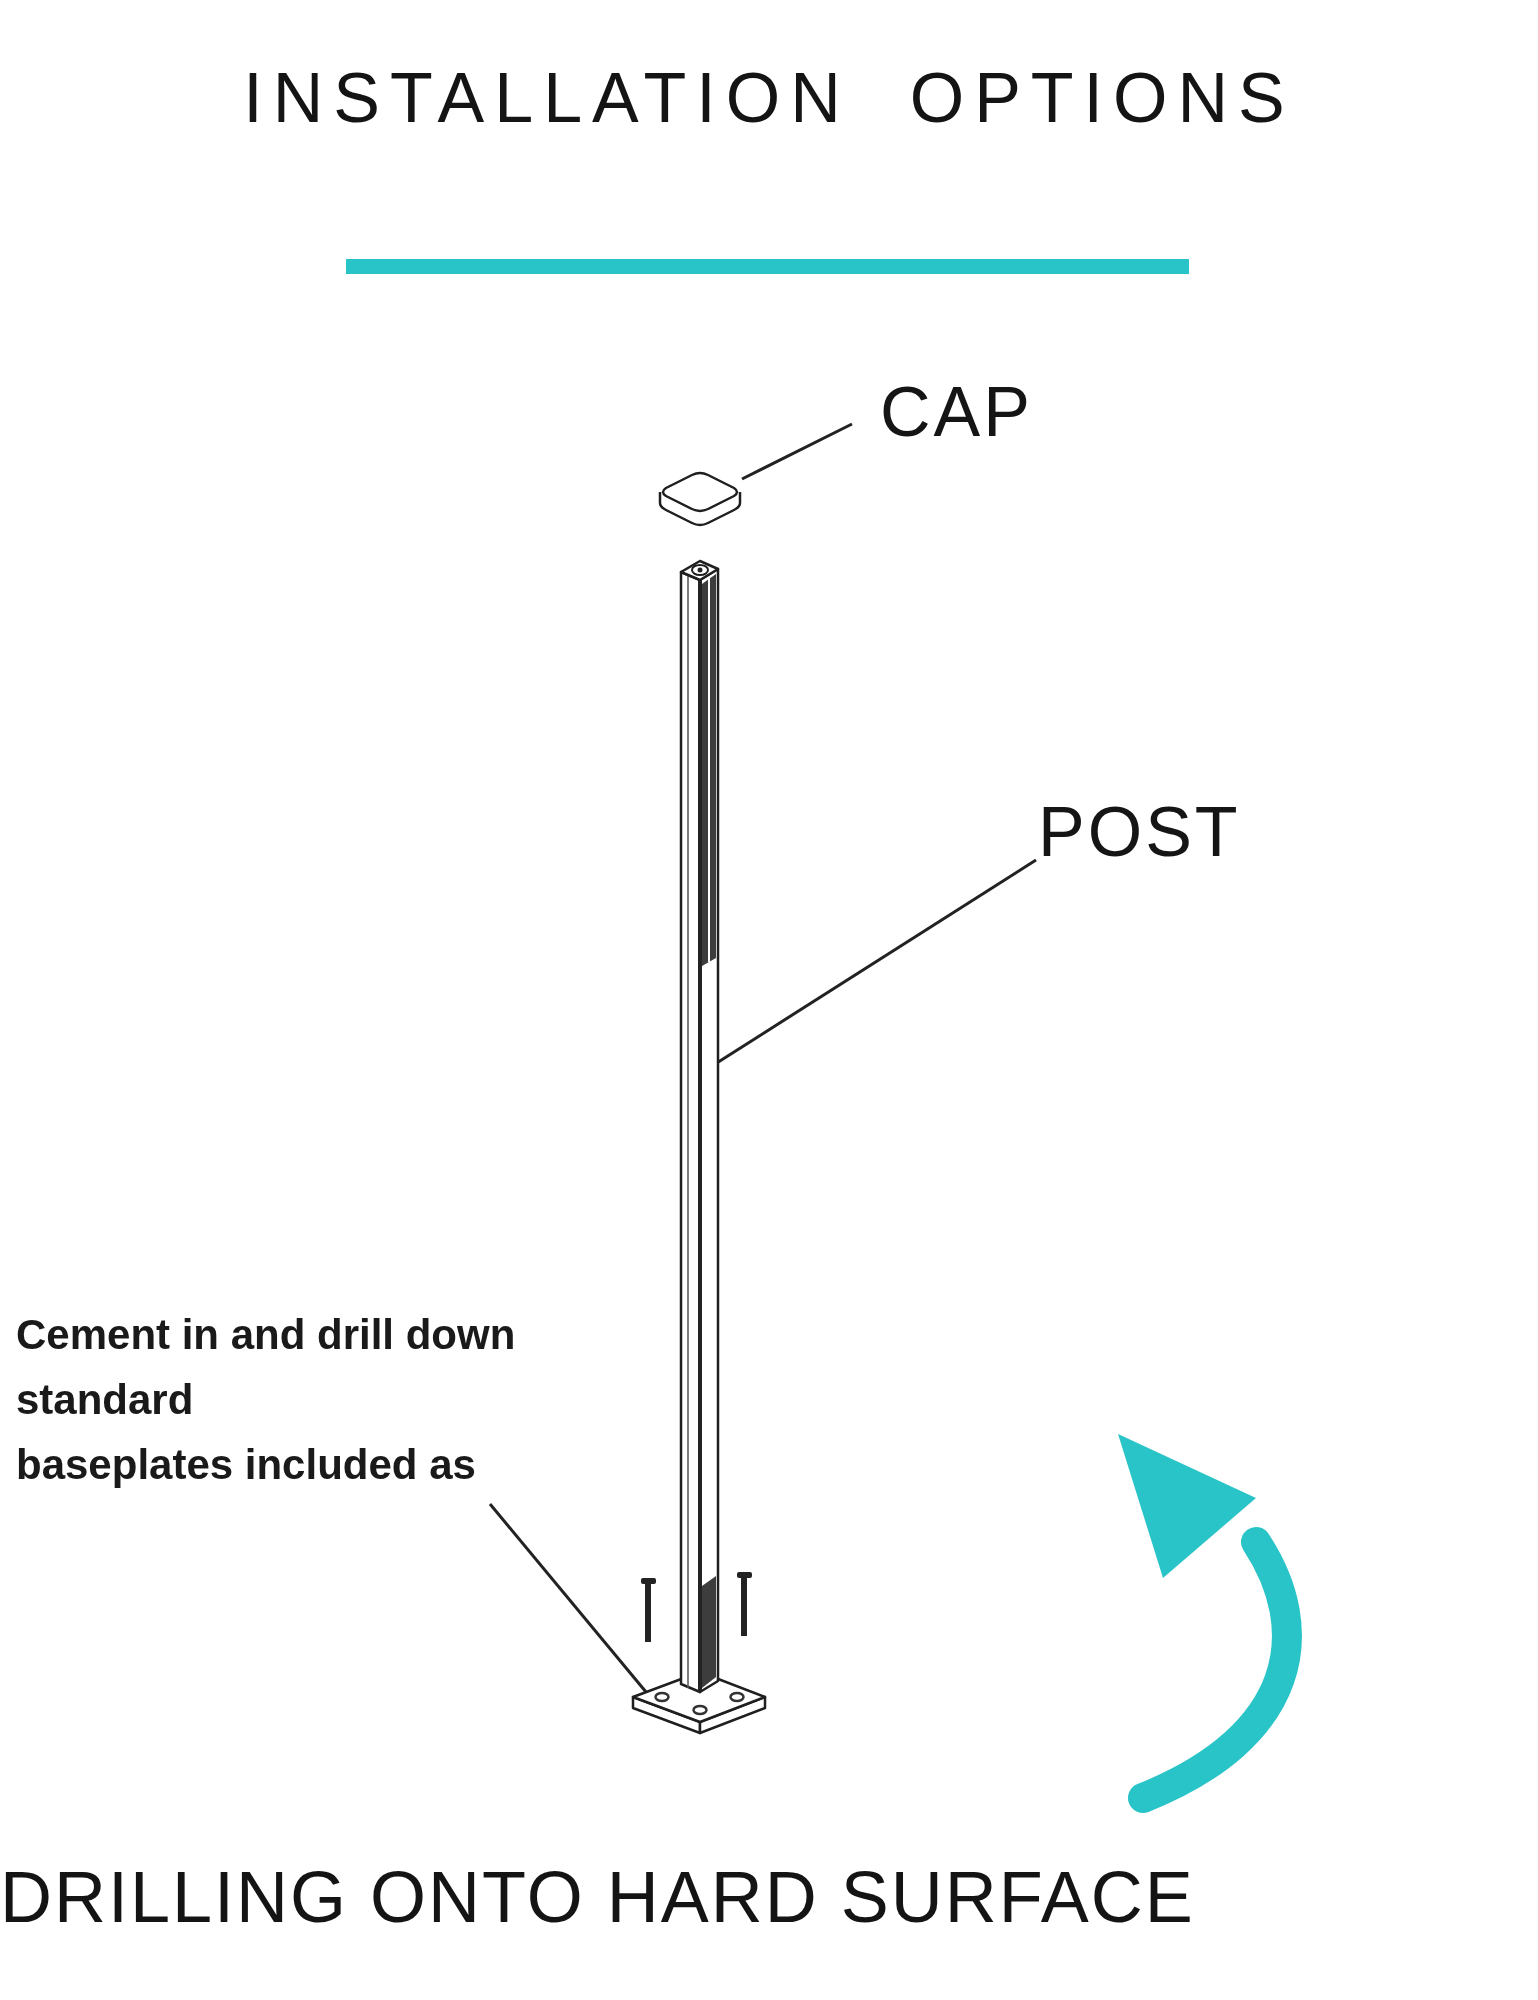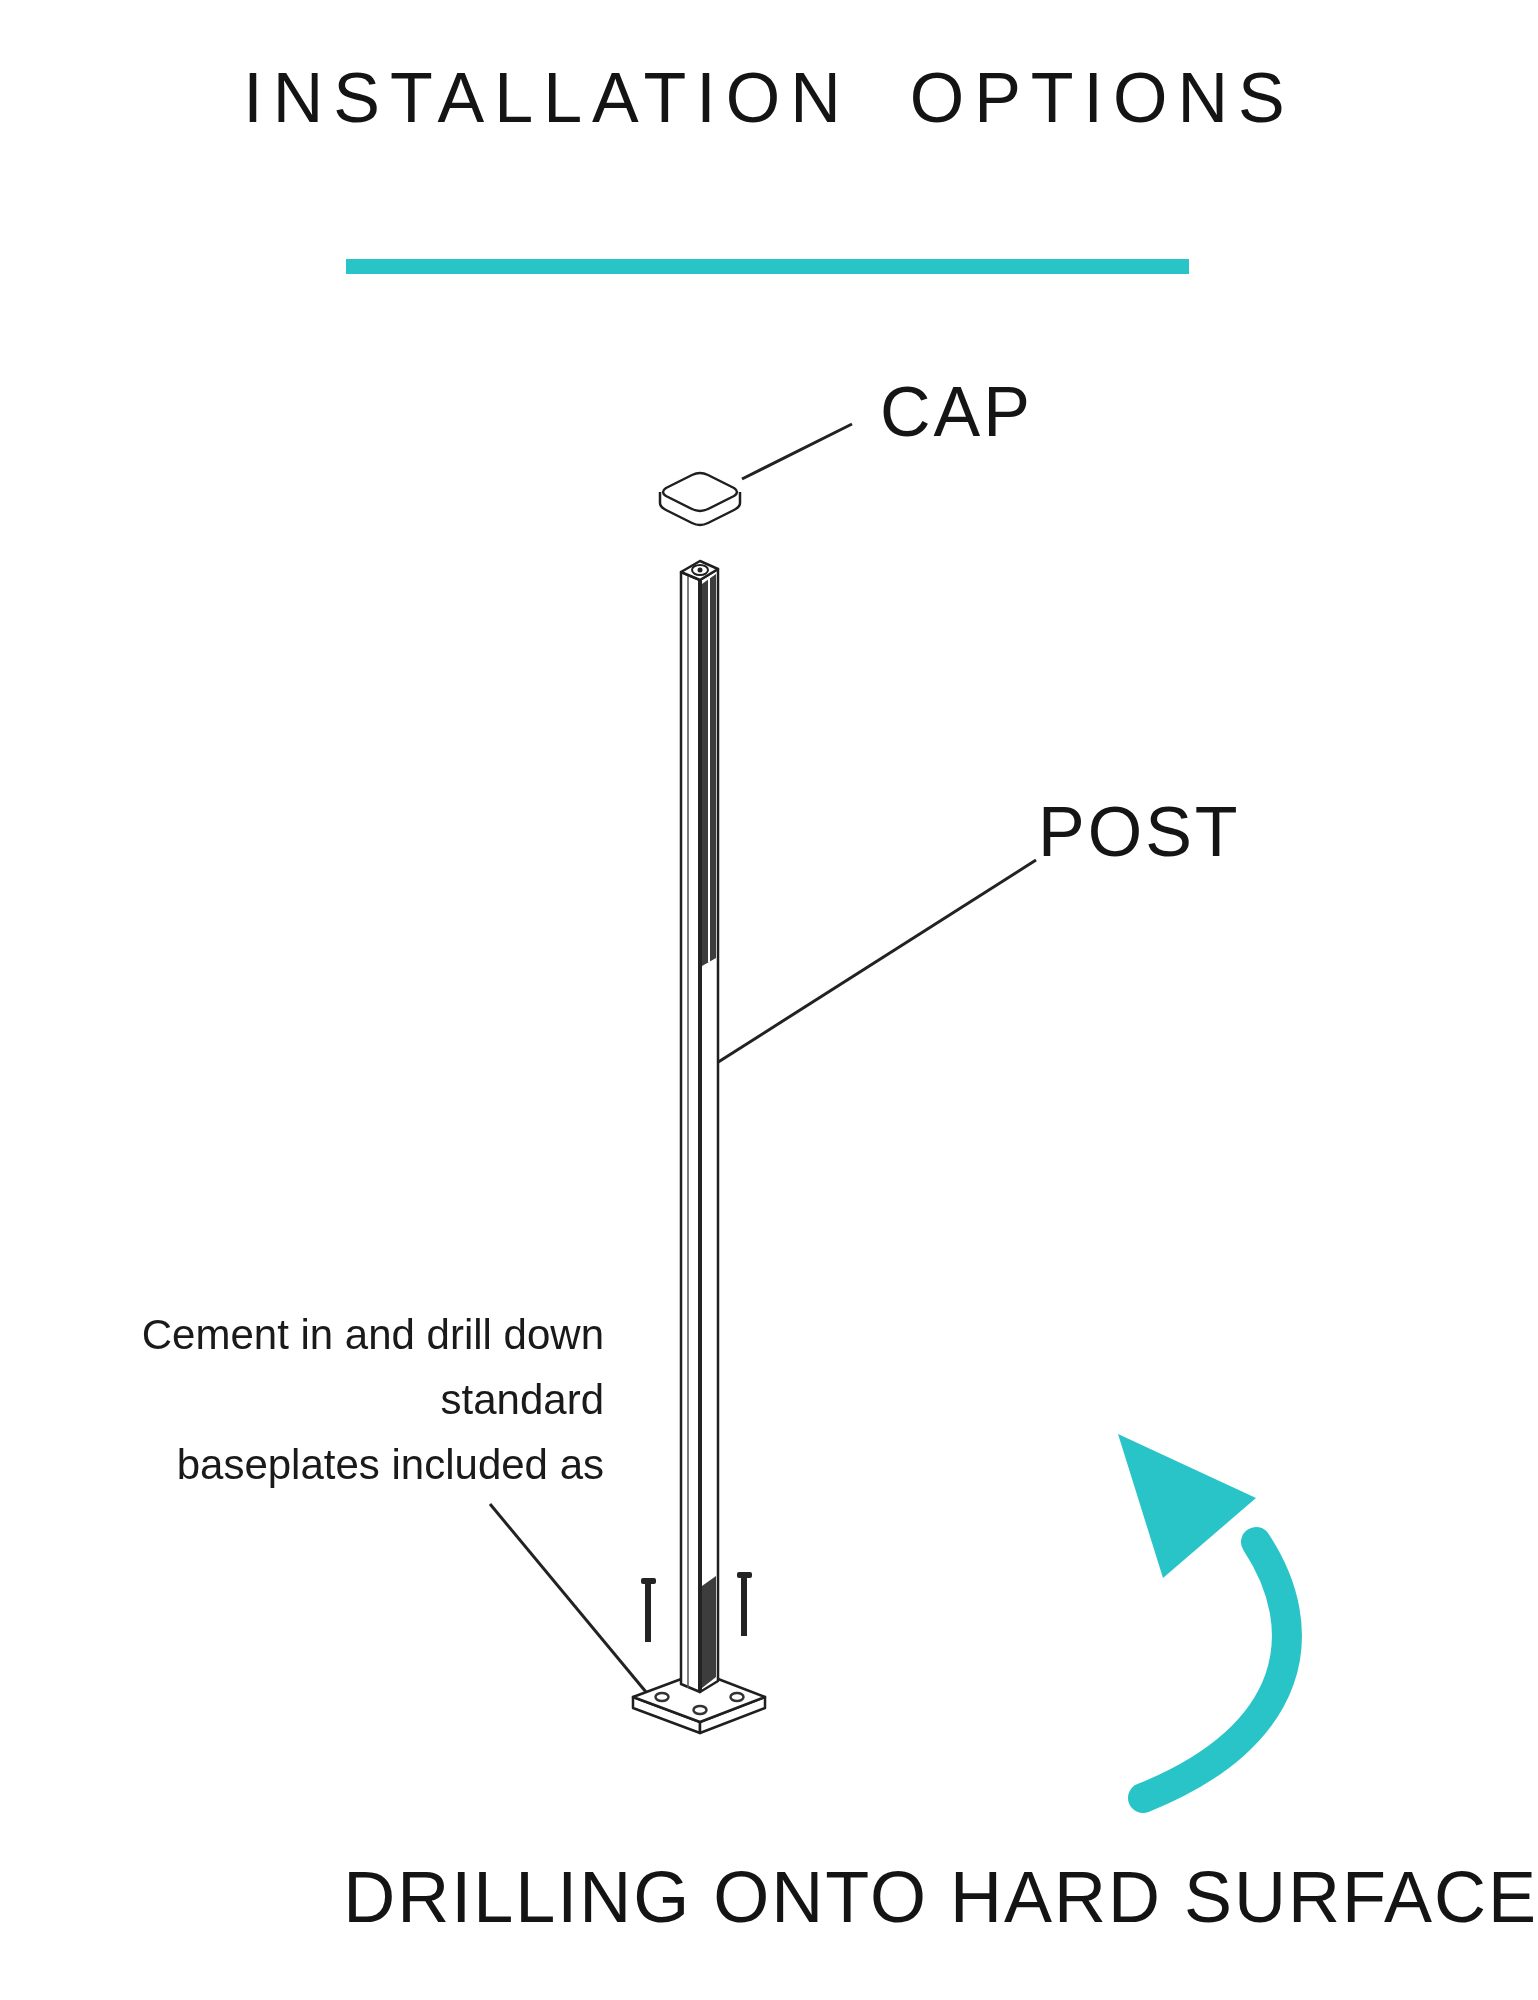--- a/index.html
+++ b/index.html
@@ -32,29 +32,30 @@
     font-weight:400;
     letter-spacing:3px;
     color:#151515;
   }
   .cap-label  { left:860px; top:372px;margin-left:20px; }
   .post-label { left:1038px; top:792px; }
   .annotation {
     position:absolute;
     left:16px; top:1302px;
     width:588px;
-    text-align:right;
+    text-align:left;
     font-size:42px;
     line-height:1.55;
     color:#1a1a1a;
+    font-weight:bold;
   }
   .caption {
     position:absolute;
     top:1856px; left:0; width:100%;
-    text-align:right;
+    text-align:left;
     font-size:72px;
     font-weight:400;
     letter-spacing:2px;
     color:#141414;
     white-space:pre;
   }
 </style>
 </head>
 <body>
 

